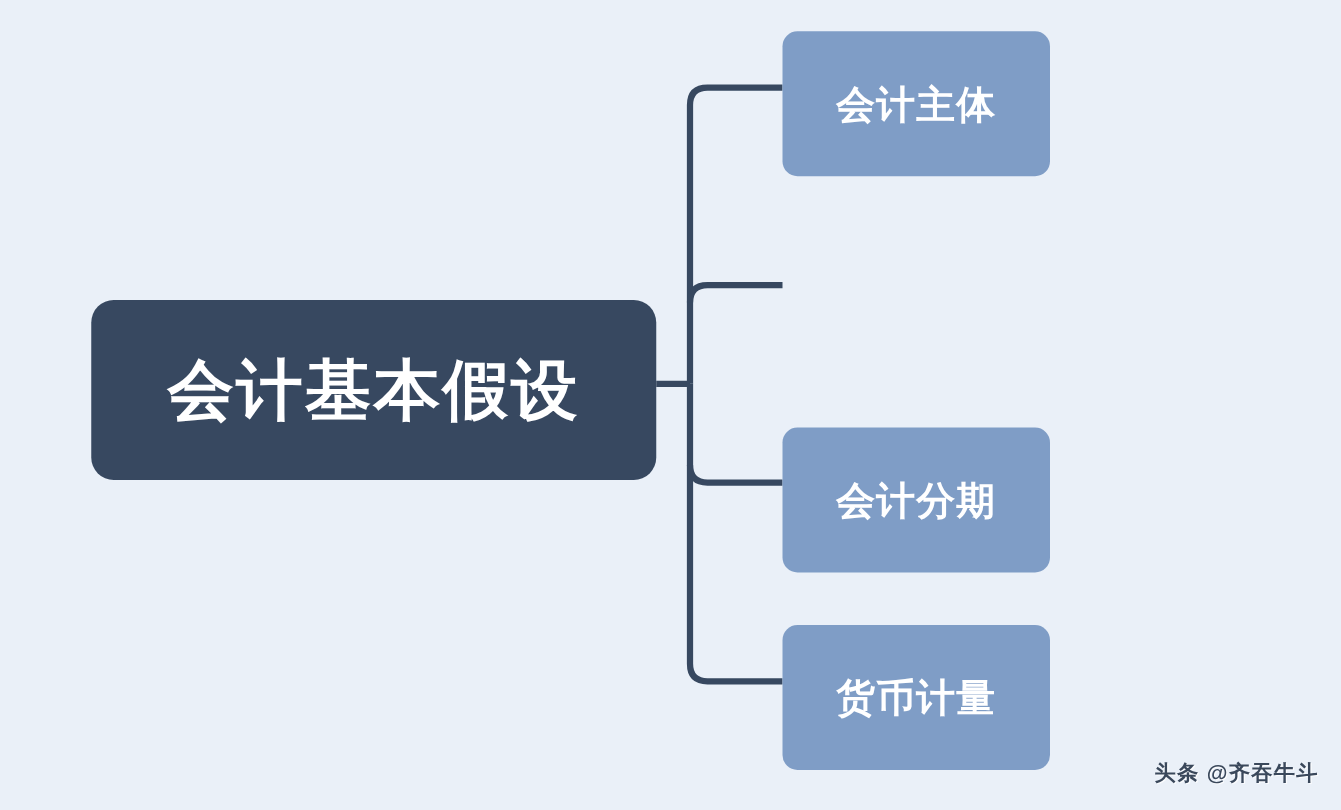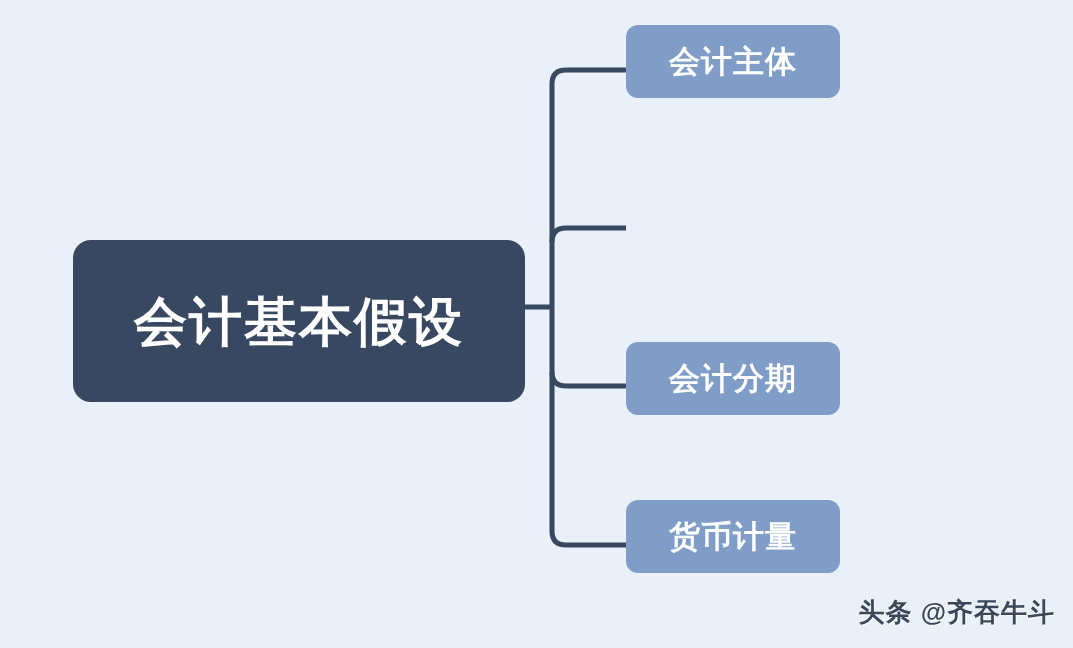--- a/index.html
+++ b/index.html
@@ -31,21 +31,21 @@
     height: 648px;
     pointer-events: none;
   }
 
   
   .root-node {
     position: absolute;
     left: 73px;
     top: 240px;
     width: 452px;
-    height: 162px;
+    height: 144px;
     background: #374860;
     border-radius: 18px;
     display: flex;
     align-items: center;
     justify-content: center;
     box-sizing: border-box;
   }
   .root-node-label {
     color: #ffffff;
     font-size: 53px;
@@ -53,21 +53,21 @@
     letter-spacing: 2px;
     line-height: 1;
     white-space: nowrap;
   }
 
   
   .child-node {
     position: absolute;
     left: 626px;
     width: 214px;
-    height: 73px;
+    height: 116px;
     background: #7f9dc6;
     border-radius: 12px;
     display: flex;
     align-items: center;
     justify-content: center;
     box-sizing: border-box;
   }
   .child-node-label {
     color: #ffffff;
     font-size: 31px;
@@ -80,21 +80,21 @@
   .child-node.n1 { top: 25px;  }
   .child-node.n2 { top: 184px; }
   .child-node.n3 { top: 342px; }
   .child-node.n4 { top: 500px; }
 
   
   .watermark {
     position: absolute;
     right: 18px;
     bottom: 18px;
-    font-size: 26px;
+    font-size: 17px;
     font-weight: bold;
     color: #2c3a4e;
     letter-spacing: 1px;
     opacity: 0.92;
     white-space: nowrap;
     text-shadow: 1px 1px 0 rgba(255,255,255,0.85);
   }
 </style>
 </head>
 <body>

